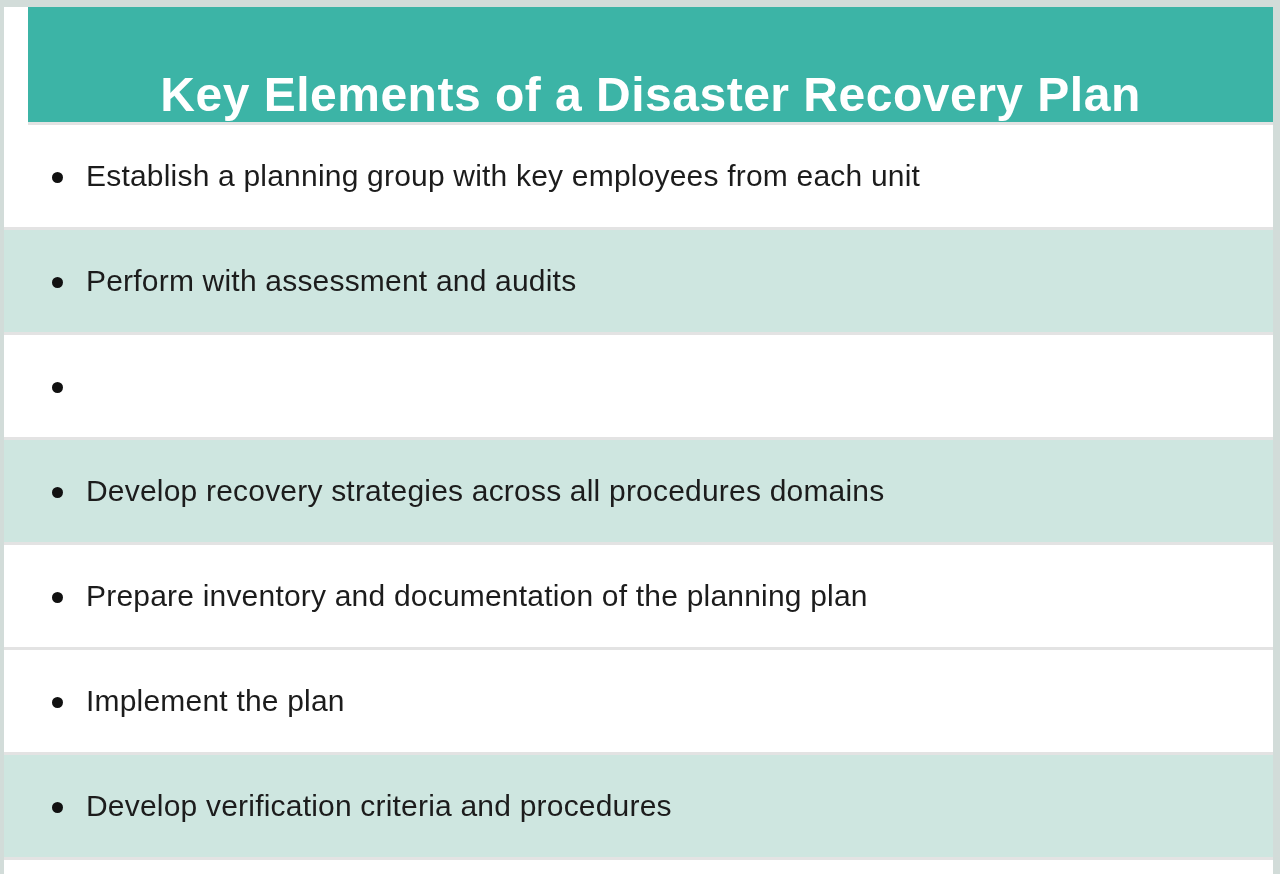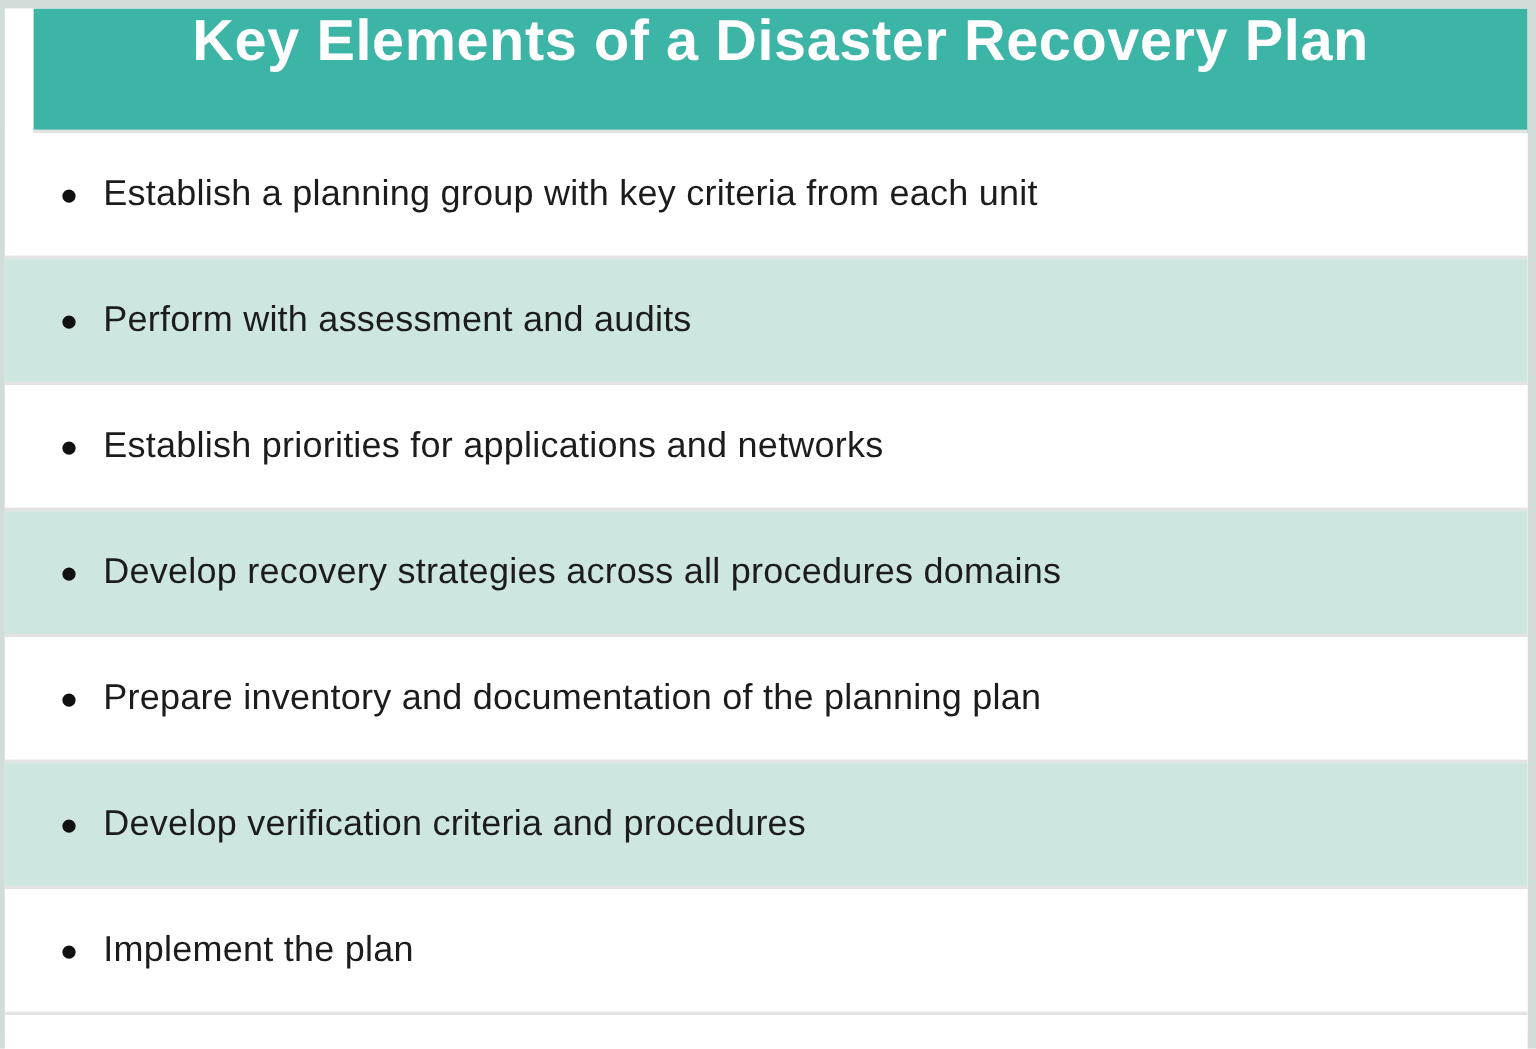--- a/index.html
+++ b/index.html
@@ -20,24 +20,24 @@
     width: 1280px;
     height: 874px;
     background: var(--row-bg);
     border: 7px solid var(--border);
     border-left-width: 4px;
     border-bottom: none;
     overflow: hidden;
   }
 
   .card-header {
-    height: 104px;
+    height: 118px;
     background: var(--header-bg);
     display: flex;
-    align-items: flex-start;
+    align-items: flex-end;
     justify-content: center;
     border-bottom: 3px solid var(--divider);
     margin-left: 24px;
   }
 
   .card-title {
     color: var(--header-text);
     font-size: 48px;
     font-weight: 700;
     letter-spacing: 0.5px;
@@ -76,48 +76,47 @@
 <body>
 
 <div class="card">
 
   <div class="card-header">
     <div class="card-title">Key Elements of a Disaster Recovery Plan</div>
   </div>
 
   <div class="row">
     <span class="bullet"></span>
-    <span class="row-label">Establish a planning group with key criteria from each unit</span>
+    <span class="row-label">Establish a planning group with key employees from each unit</span>
   </div>
 
   <div class="row alt">
     <span class="bullet"></span>
     <span class="row-label">Perform with assessment and audits</span>
   </div>
 
   <div class="row">
     <span class="bullet"></span>
-    <span class="row-label">Establish priorities for applications and networks</span>
   </div>
 
   <div class="row alt">
     <span class="bullet"></span>
     <span class="row-label">Develop recovery strategies across all procedures domains</span>
   </div>
 
   <div class="row">
     <span class="bullet"></span>
     <span class="row-label">Prepare inventory and documentation of the planning plan</span>
   </div>
 
+  <div class="row">
+    <span class="bullet"></span>
+    <span class="row-label">Implement the plan</span>
+  </div>
+
   <div class="row alt">
     <span class="bullet"></span>
     <span class="row-label">Develop verification criteria and procedures</span>
-  </div>
-
-  <div class="row">
-    <span class="bullet"></span>
-    <span class="row-label">Implement the plan</span>
   </div>
 
   <div class="row partial"></div>
 
 </div>
 
 </body></html>

